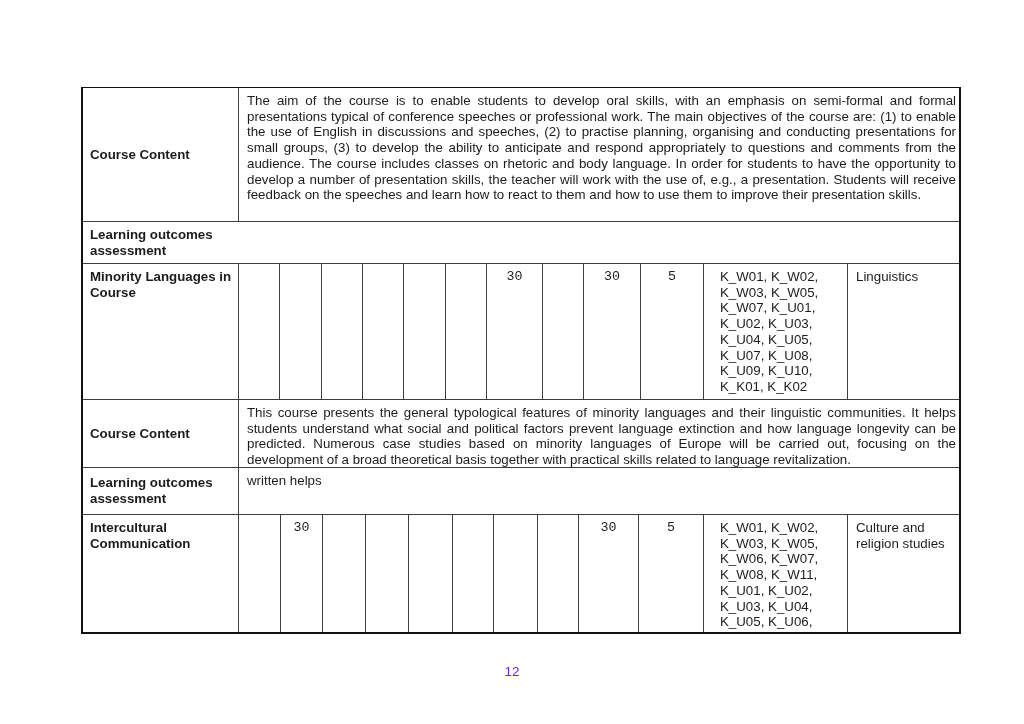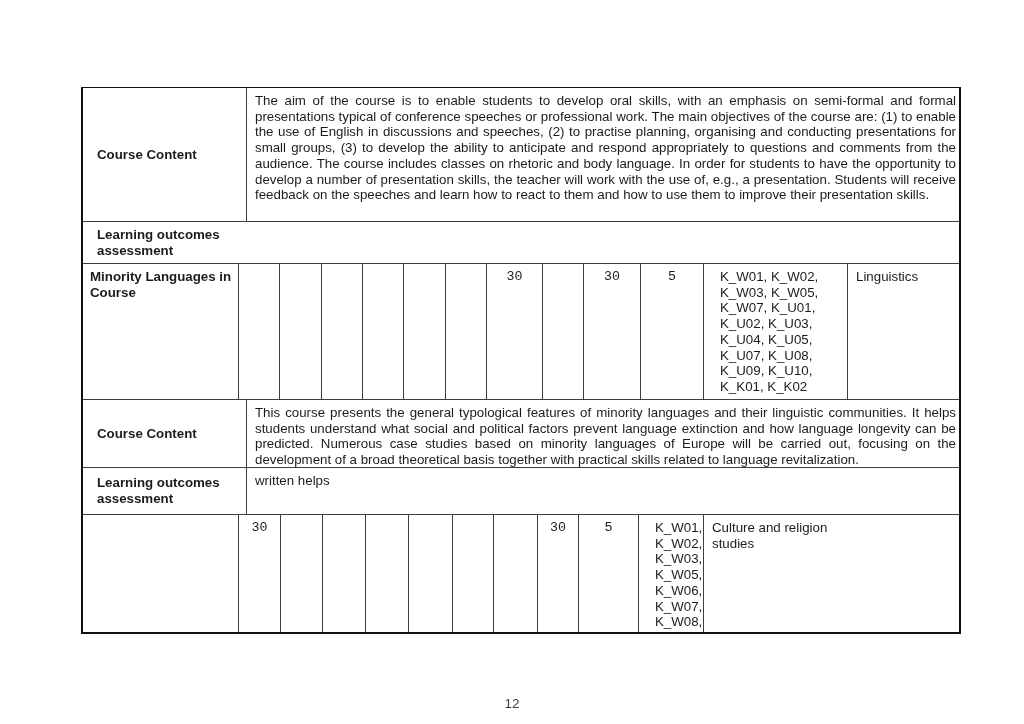--- a/index.html
+++ b/index.html
@@ -22,33 +22,33 @@
   
   .row-gridi { grid-template-columns:155px 42px 42px 43px 43px 44px 41px 44px 41px 60px 65px 144px 116px; }
 
   .r0 { height:134px; } .r1 { height:42px; } .r2 { height:136px; }
   .r3 { height:68px; }  .r4 { height:47px; } .r5 { height:117px; }
 
   .cell { border-left:1px solid #3e3e3e; overflow:hidden; font-size:13.3px; line-height:15.7px; }
   .trow > .cell:first-child { border-left:none; }
 
   .label { font-weight:bold; padding:4px 6px 4px 7px; }
-  .label.vcenter { display:flex; align-items:center;margin-left:7px; }
+  .label.vcenter { display:flex; align-items:center; }
   .label.vtop { display:block; padding-top:5px; }
 
-  .content { padding:5px 7px 4px 8px; text-align:justify;margin-left:8px; }
+  .content { padding:5px 7px 4px 8px; text-align:justify; }
   .content.plain { text-align:left; }
 
   .num { text-align:center; padding-top:5px;font-family:Liberation Mono, monospace; }
   .codes { padding:5px 6px 4px 16px; white-space:pre-line; }
   .category { padding:5px 6px 4px 8px; }
 
   .pagenum {
-    position:absolute; left:0; right:0; top:696px;
-    text-align:center; font-size:13.5px; color:#404040;
+    position:absolute; left:0; right:0; top:664px;
+    text-align:center; font-size:13.5px; color:#6d28d9;
   }
 </style>
 </head>
 <body>
 
 <div class="page">
 
   <div class="doc-table">
 
     <div class="trow row-text r0">
@@ -95,20 +95,21 @@
     </div>
 
     <div class="trow row-text r4">
       <div class="cell label vcenter">
         <span>Learning outcomes assessment</span>
       </div>
       <div class="cell content plain">written helps</div>
     </div>
 
     <div class="trow row-gridi r5">
+      <div class="cell label vtop">Intercultural Communication</div>
       <div class="cell num"></div>
       <div class="cell num">30</div>
       <div class="cell num"></div>
       <div class="cell num"></div>
       <div class="cell num"></div>
       <div class="cell num"></div>
       <div class="cell num"></div>
       <div class="cell num"></div>
       <div class="cell num">30</div>
       <div class="cell num">5</div>

